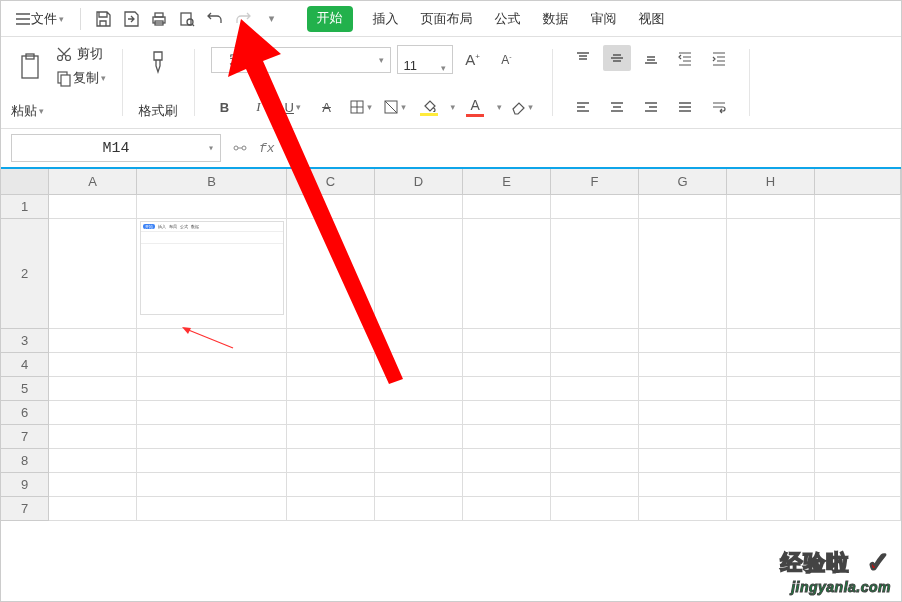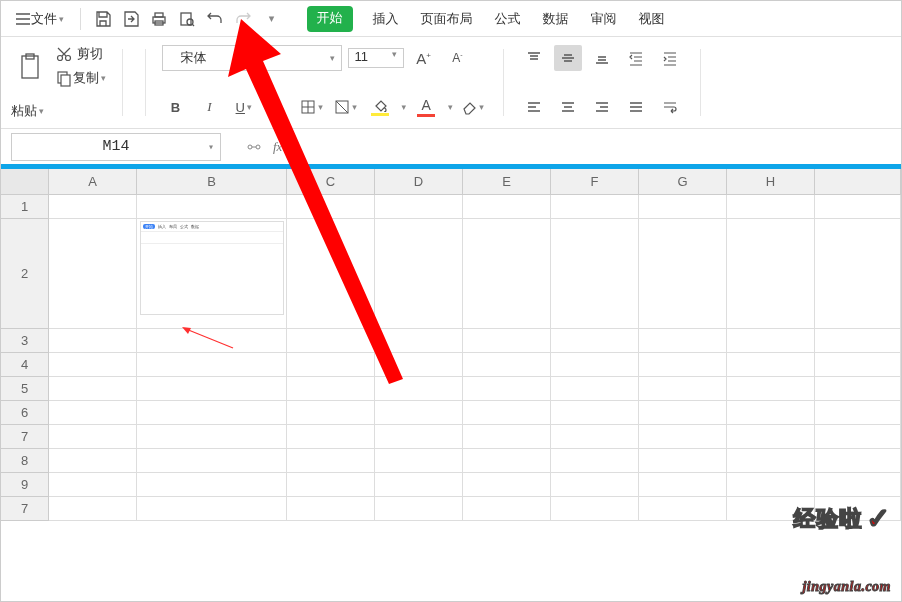--- a/index.html
+++ b/index.html
@@ -16,29 +16,29 @@
     .tab.active { background: #22b14c; color: #fff; padding: 3px 10px; border-radius: 4px; }
     
     
     .ribbon { height: 92px; display: flex; align-items: stretch; padding: 8px 10px; gap: 10px; border-bottom: 1px solid #e0e0e0; }
     .ribbon-group { display: flex; flex-direction: column; justify-content: space-between; }
     .rg-row { display: flex; align-items: center; gap: 6px; }
     .rg-big { display: flex; flex-direction: column; align-items: center; justify-content: center; gap: 2px; padding: 4px 6px; cursor: pointer; }
     .rg-split { display: flex; align-items: center; }
     .dd-arrow { font-size: 9px; color: #888; margin-left: 2px; }
     .font-select { width: 180px; height: 26px; border: 1px solid #ccc; display: flex; align-items: center; justify-content: space-between; padding: 0 6px; cursor: pointer; }
-    .size-select { width: 56px; height: 20px; border: 1px solid #ccc; display: flex; align-items: flex-start; justify-content: space-between; padding: 0 6px; cursor: pointer; }
+    .size-select { width: 56px; height: 29px; border: 1px solid #ccc; display: flex; align-items: flex-end; justify-content: space-between; padding: 0 6px; cursor: pointer; }
     .ribbon-btn { width: 28px; height: 26px; display: flex; align-items: center; justify-content: center; cursor: pointer; color: #555; }
     .ribbon-btn.active { background: #d9d9d9; border-radius: 2px; }
     .hl-bar { display: flex; flex-direction: column; align-items: center; cursor: pointer; }
     .hl-color { width: 18px; height: 3px; margin-top: 1px; }
     .rg-sep { width: 1px; background: #e5e5e5; margin: 4px 6px; }
     
     
-    .formula-bar { height: 40px; display: flex; align-items: center; padding: 6px 10px; gap: 24px; border-bottom: 5px solid #0ea5e9; }
+    .formula-bar { height: 40px; display: flex; align-items: center; padding: 6px 10px; gap: 10px; border-bottom: 2px solid #0ea5e9; }
     .name-box { width: 210px; height: 28px; border: 1px solid #ccc; display: flex; align-items: center; justify-content: center; position: relative; font-family: "Courier New", monospace; font-size: 15px; }
     .name-box .dd { position: absolute; right: 6px; color: #888; font-size: 10px; }
     .fx-icons { display: flex; gap: 10px; align-items: center; color: #777; }
     
     
     .sheet { position: relative; }
     .col-headers { display: flex; height: 26px; background: #f0f0f0; border-bottom: 1px solid #ccc; }
     .corner { width: 48px; border-right: 1px solid #ccc; background: #e8e8e8; }
     .col-h { width: 88px; border-right: 1px solid #ccc; display: flex; align-items: center; justify-content: center; color: #666; }
     .col-h.B { width: 150px; }
@@ -57,23 +57,23 @@
     .mini-bar1 { height: 10px; border-bottom: 1px solid #eee; display:flex; align-items:center; gap:3px; padding:1px 2px;}
     .mini-pill { background:#3b82f6; color:#fff; padding:0 2px; border-radius:2px; font-size:4px; }
     .mini-bar2 { height: 12px; border-bottom: 1px solid #eee; }
     
     
     .big-arrow { position: absolute; left: 210px; top: 18px; z-index: 100; pointer-events: none; }
     .small-arrow { position: absolute; left: 177px; top: 322px; z-index: 50; pointer-events: none; }
     
     
     .watermark { position: absolute; right: 10px; bottom: 6px; text-align: right; }
-    .wm-top { font-family: "STHeiti", "Microsoft YaHei"; font-weight: 900; font-size: 22px; color: #fff; -webkit-text-stroke: 1.5px #444; letter-spacing: 1px; display: inline-flex; align-items: center; }
+    .wm-top { font-family: "STHeiti", "Microsoft YaHei"; font-weight: 900; font-size: 22px; color: #fff; -webkit-text-stroke: 1.5px #444; letter-spacing: 1px; display: inline-flex; align-items: center; gap: 13px; }
     .wm-check { color: #e60000; font-size: 28px; font-weight: 900; margin-left: 4px; }
-    .wm-bot { font-family: Liberation Serif, serif; font-weight: 900; font-size: 14px; font-style: italic; color: #b91c1c; -webkit-text-stroke: 1px #444; letter-spacing: 0.5px; margin-top: 44px; }
+    .wm-bot { font-family: Liberation Sans, sans-serif; font-weight: 900; font-size: 14px; font-style: italic; color: #15803d; -webkit-text-stroke: 1px #444; letter-spacing: 0.5px; }
     
     svg { display: block; }
   </style>
 </head>
 <body>
 
 <div class="topbar">
   <div class="menu-btn">
     <svg width="16" height="14">
         <path d="M1 2h14M1 7h14M1 12h14" stroke="#555" stroke-width="1.5"></path>
@@ -162,20 +162,30 @@
     </div>
     <div class="rg-row">
       <div class="rg-split">
         <span>粘贴</span>
         <span class="dd-arrow">▾</span>
       </div>
     </div>
   </div>
   <div class="rg-sep"></div>
 
+  <div class="ribbon-group">
+    <div class="rg-big">
+      <svg width="24" height="28">
+          <path d="M8 3h8v8H8z M10 11v6l2 6 2-6v-6" fill="none" stroke="#555" stroke-width="1.3"></path>
+        </svg>
+    </div>
+    <div class="rg-row">
+        <span>格式刷</span>
+      </div>
+  </div>
   <div class="rg-sep"></div>
 
   <div class="ribbon-group" style="gap:8px;">
     <div class="rg-row">
       <div class="font-select">
         <span style="margin-left:12px;">宋体</span>
         <span class="dd-arrow">▾</span>
       </div>
       <div class="size-select">
         <span>11</span>
@@ -302,21 +312,21 @@
   <div class="name-box">
     <span>M14</span>
     <span class="dd">▾</span>
   </div>
   <div class="fx-icons">
     <svg width="18" height="18">
         <circle cx="5" cy="9" r="2" fill="none" stroke="#888"></circle>
         <circle cx="13" cy="9" r="2" fill="none" stroke="#888"></circle>
         <path d="M7 9h4" stroke="#888"></path>
       </svg>
-    <span style="font-style:italic;font-family:Liberation Serif, serif;text-align:right;">fx</span>
+    <span style="font-style:italic;font-family:Liberation Mono, monospace;text-align:right;">fx</span>
   </div>
 </div>
 
 <div class="sheet">
   <div class="col-headers">
     <div class="corner"></div>
     <div class="col-h">A</div>
     <div class="col-h B">B</div>
     <div class="col-h">C</div>
     <div class="col-h">D</div>

